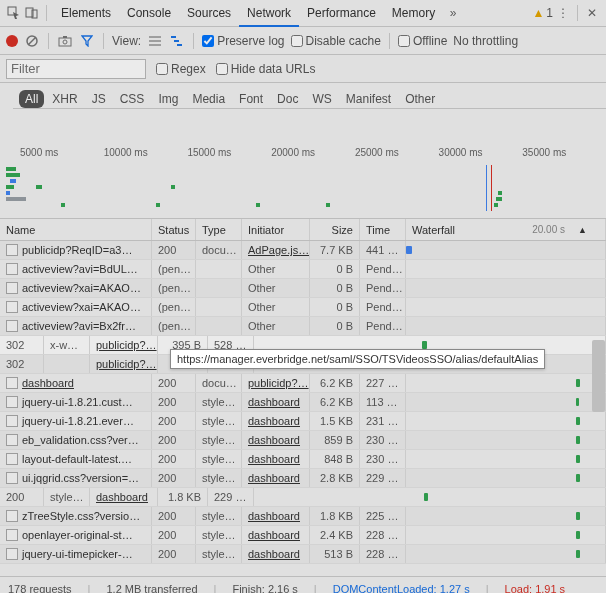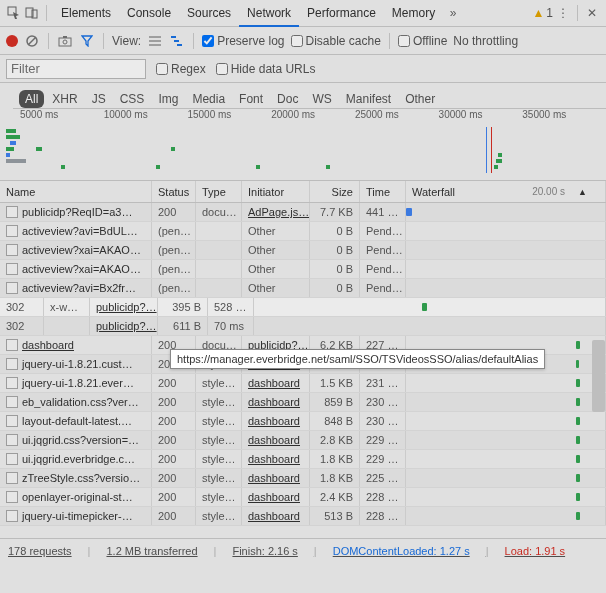--- a/index.html
+++ b/index.html
@@ -27,21 +27,21 @@
 
 .filter-bar { display: flex; align-items: center; height: 28px; border-bottom: 1px solid #ccc; padding: 3px 6px; gap: 10px; }
 .filter-input { width: 140px; height: 20px; border: 1px solid #bbb; padding: 0 4px; font-size: 13px; background: #fff; }
 
 
 .type-bar { display: flex; align-items: flex-end; height: 26px; border-bottom: 1px solid #ccc; padding: 0 6px; gap: 2px; margin-left: 13px; }
 .type-chip { padding: 2px 6px; cursor: pointer; color: #555; border-radius: 6px; }
 .type-chip.active { background: #555; color: #fff; }
 
 
-.timeline { height: 72px; border-bottom: 1px solid #ccc; position: relative; background: #f3f3f3; }
+.timeline { height: 72px; border-bottom: 1px solid #ccc; position: relative; background: #f3f3f3; margin-top: 38px; }
 .time-ticks { display: flex; height: 16px; font-size: 10px; color: #666; padding-left: 20px; }
 .time-ticks span { flex: 1; }
 .tl-bars { position: absolute; left: 6px; right: 6px; top: 18px; height: 46px; }
 .tl-bar { position: absolute; height: 4px; background: #9aa0a6; }
 .tl-g { background: #34a853; }
 .tl-b { background: #4285f4; }
 .tl-r { position: absolute; width: 1px; background: #d93025; top: 0; bottom: 0; }
 .tl-bl { position: absolute; width: 1px; background: #4285f4; top: 0; bottom: 0; }
 
 
@@ -388,21 +388,20 @@
         <div class="td col-init">
           <span class="link">dashboard</span>
         </div>
         <div class="td col-size">2.8 KB</div>
         <div class="td col-time">229 …</div>
         <div class="td col-wf">
           <div class="wf-bar wf-wait" style="left:170px;width:4px"></div>
         </div>
       </div>
       <div class="row">
-        <div class="td col-name"><span class="file-ico"></span>ui.jqgrid.everbridge.c…</div>
         <div class="td col-status">200</div>
         <div class="td col-type">style…</div>
         <div class="td col-init">
           <span class="link">dashboard</span>
         </div>
         <div class="td col-size">1.8 KB</div>
         <div class="td col-time">229 …</div>
         <div class="td col-wf">
           <div class="wf-bar wf-wait" style="left:170px;width:4px"></div>
         </div>

